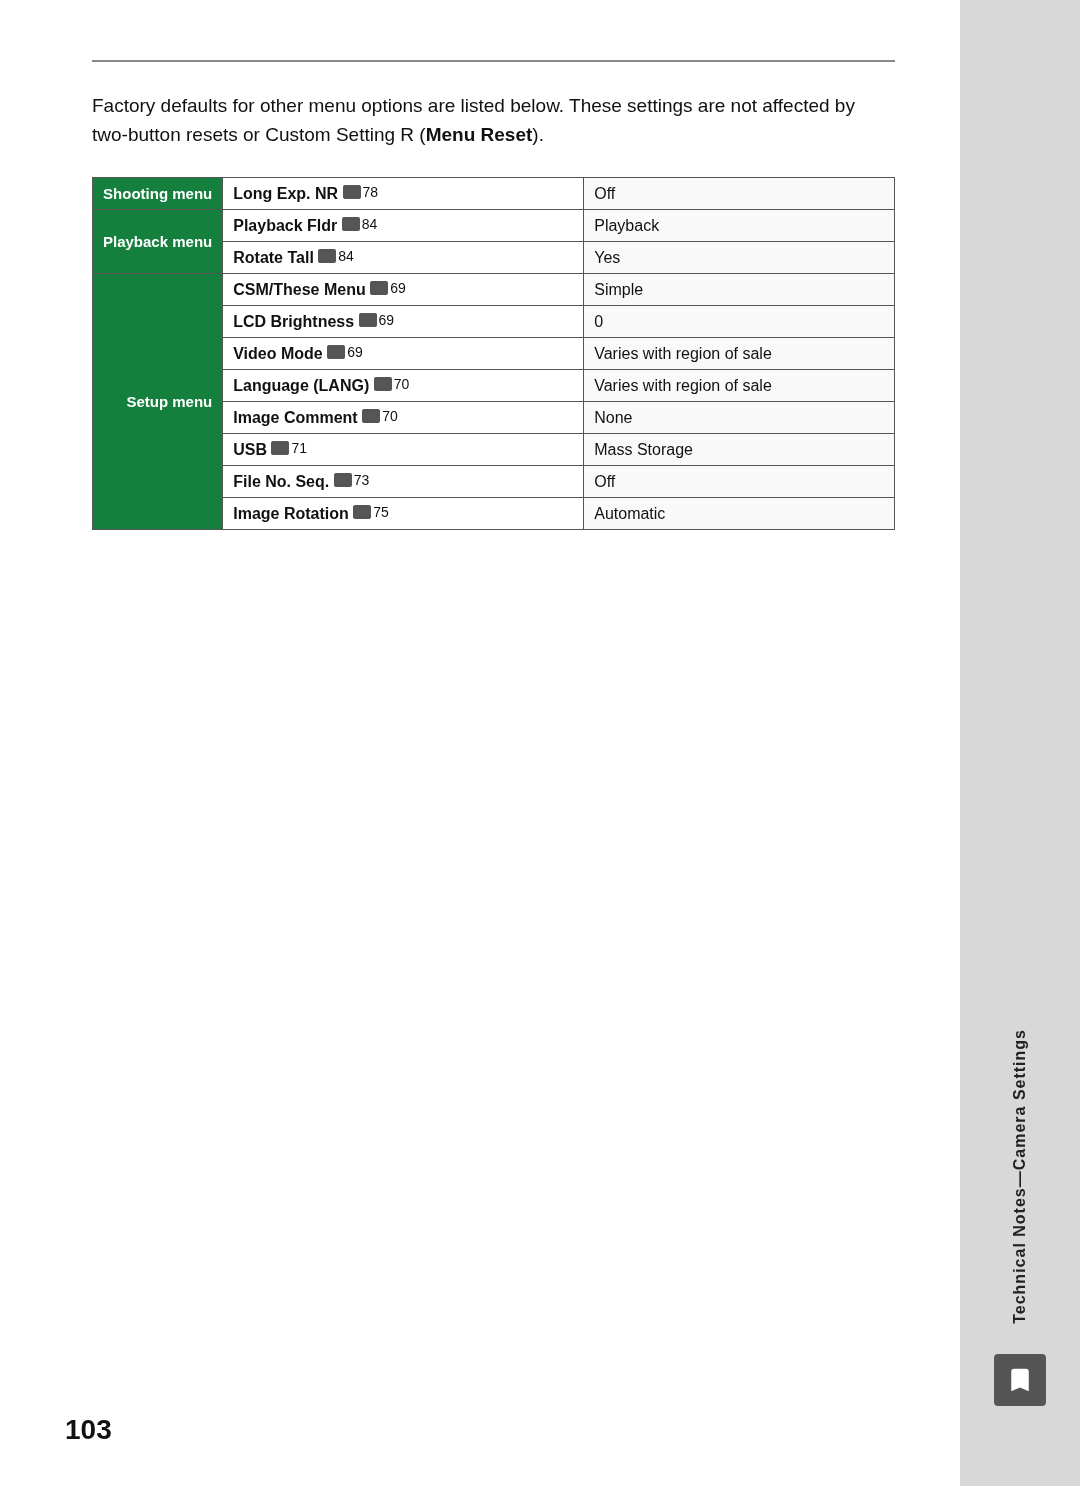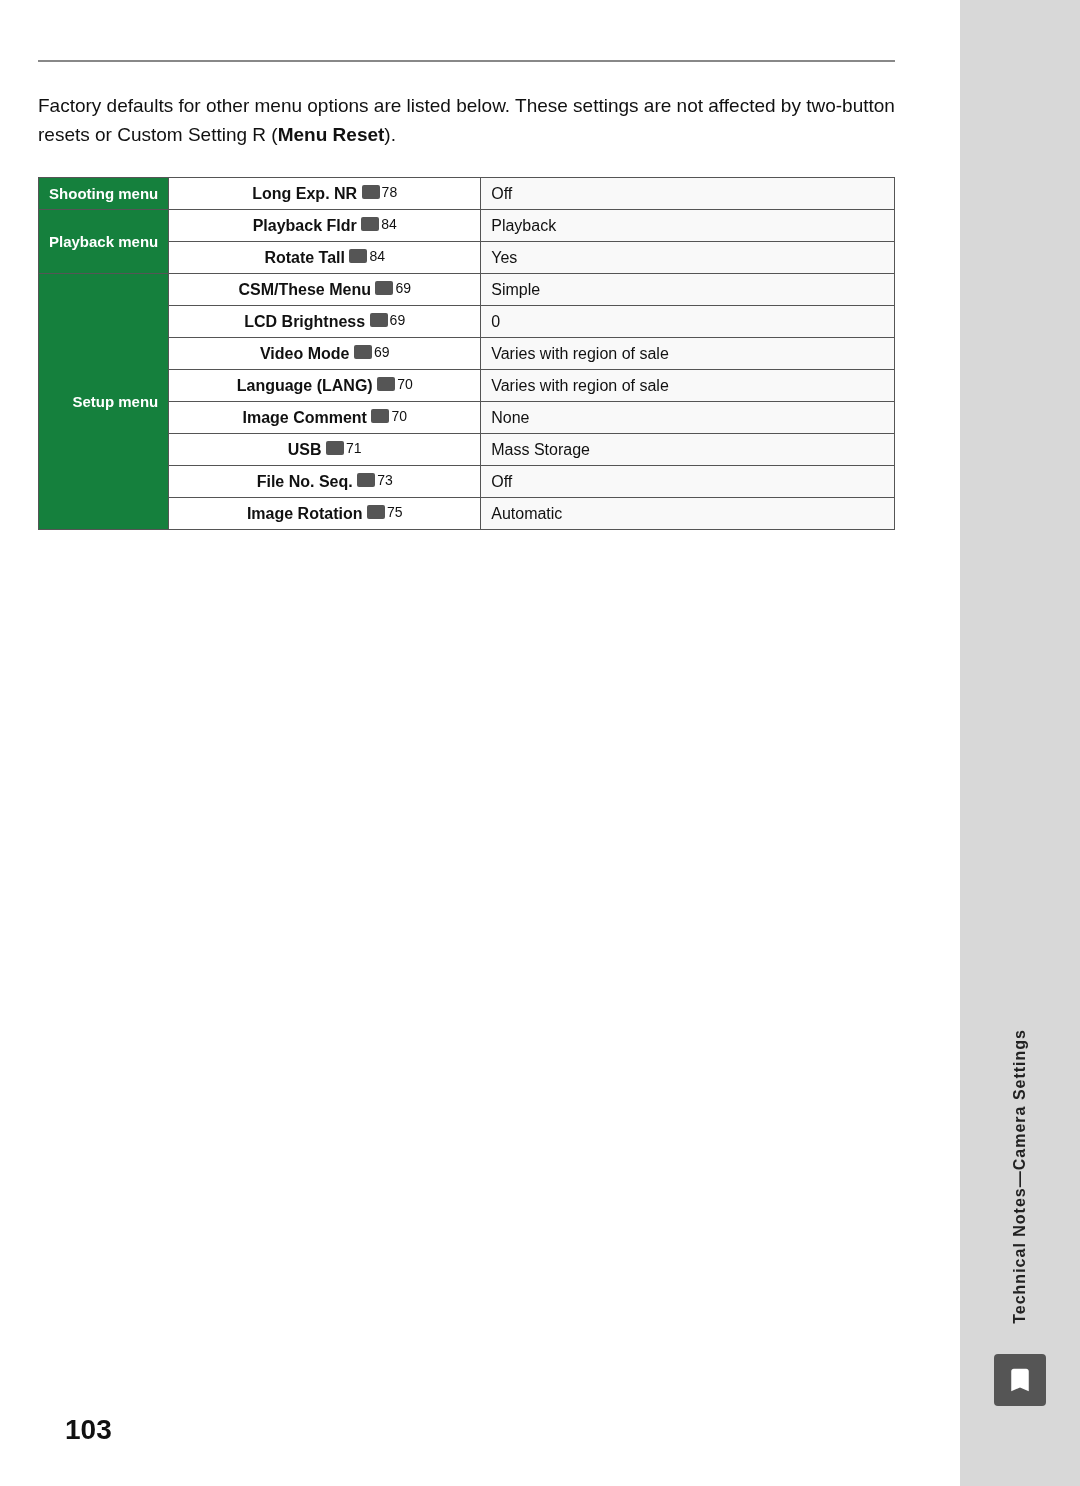--- a/index.html
+++ b/index.html
@@ -17,21 +17,21 @@
       overflow: hidden;
     }
 
     .page {
       width: 960px;
       height: 1486px;
       background: #ffffff;
       position: absolute;
       left: 0;
       top: 0;
-      padding: 60px 65px 60px 38px;
+      padding: 60px 65px 60px 92px;
     }
 
     .sidebar-right {
       position: absolute;
       right: 0;
       top: 0;
       width: 120px;
       height: 1486px;
       background: #d8d8d8;
       display: flex;
@@ -100,22 +100,21 @@
       font-weight: bold;
       text-align: right;
       white-space: nowrap;
       width: 130px;
       font-size: 15px;
     }
 
     .col-option {
       background: #ffffff;
       font-weight: bold;
-      width: 312px;
-      text-align: center;
+      width: 361px;
     }
 
     .col-value {
       background: #f9f9f9;
       text-align: left;
     }
 
     .icon-ref {
       display: inline-flex;
       align-items: center;

